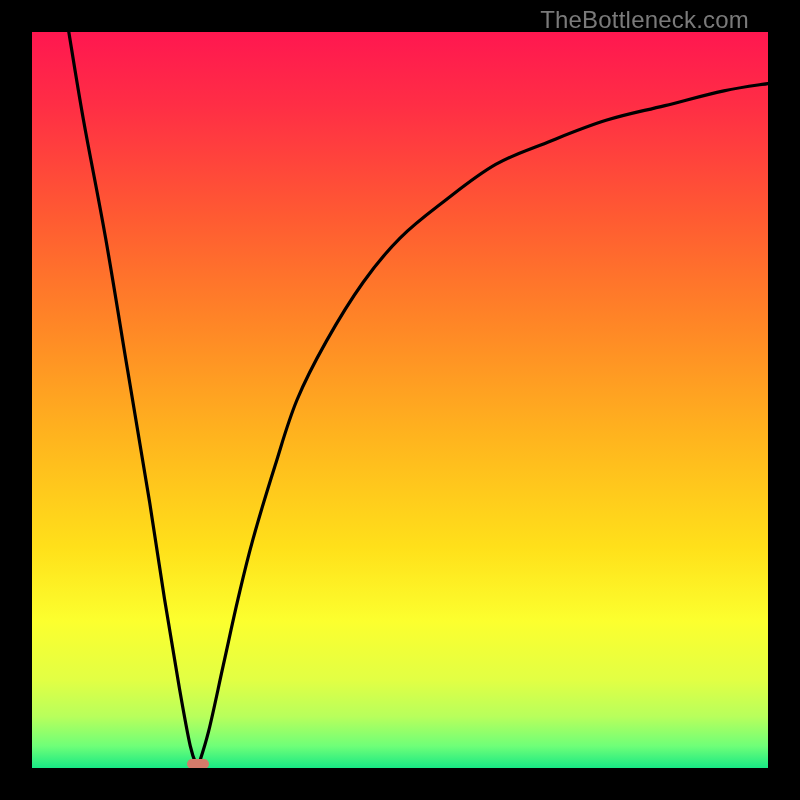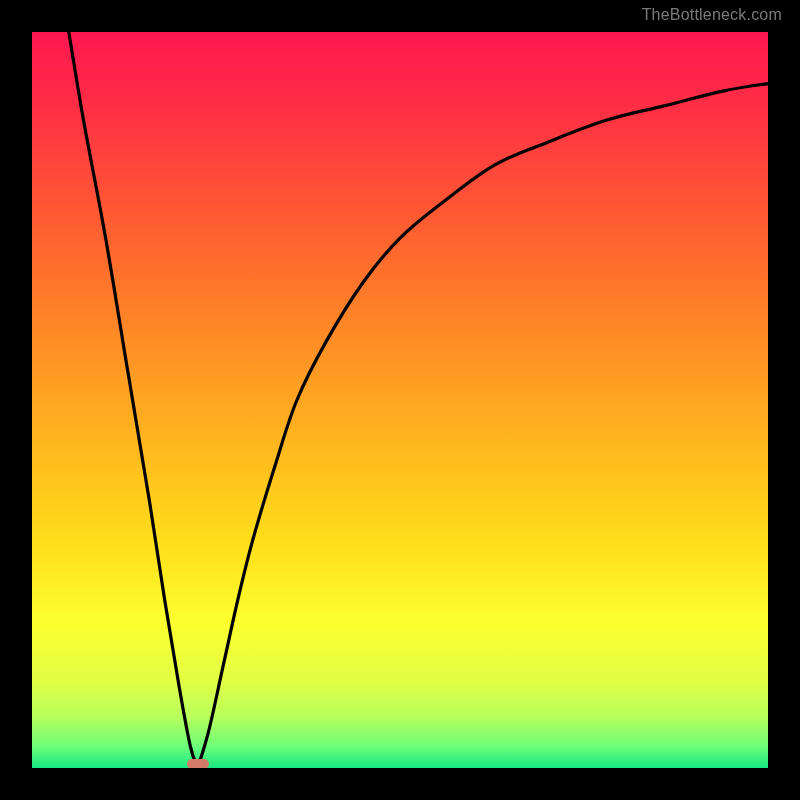--- a/index.html
+++ b/index.html
@@ -28,23 +28,23 @@
   .gradient-bg {
     position: absolute;
     left: 0;
     top: 0;
     width: 100%;
     height: 100%;
   }
   .watermark {
     position: absolute;
     top: 6px;
-    right: 18px;
+    right: 51px;
     color: #7a7a7a;
-    font-size: 16px;
+    font-size: 24px;
     font-weight: 500;
     letter-spacing: 0.2px;
   }
   svg.curve {
     position: absolute;
     left: 0;
     top: 0;
     width: 100%;
     height: 100%;
   }

